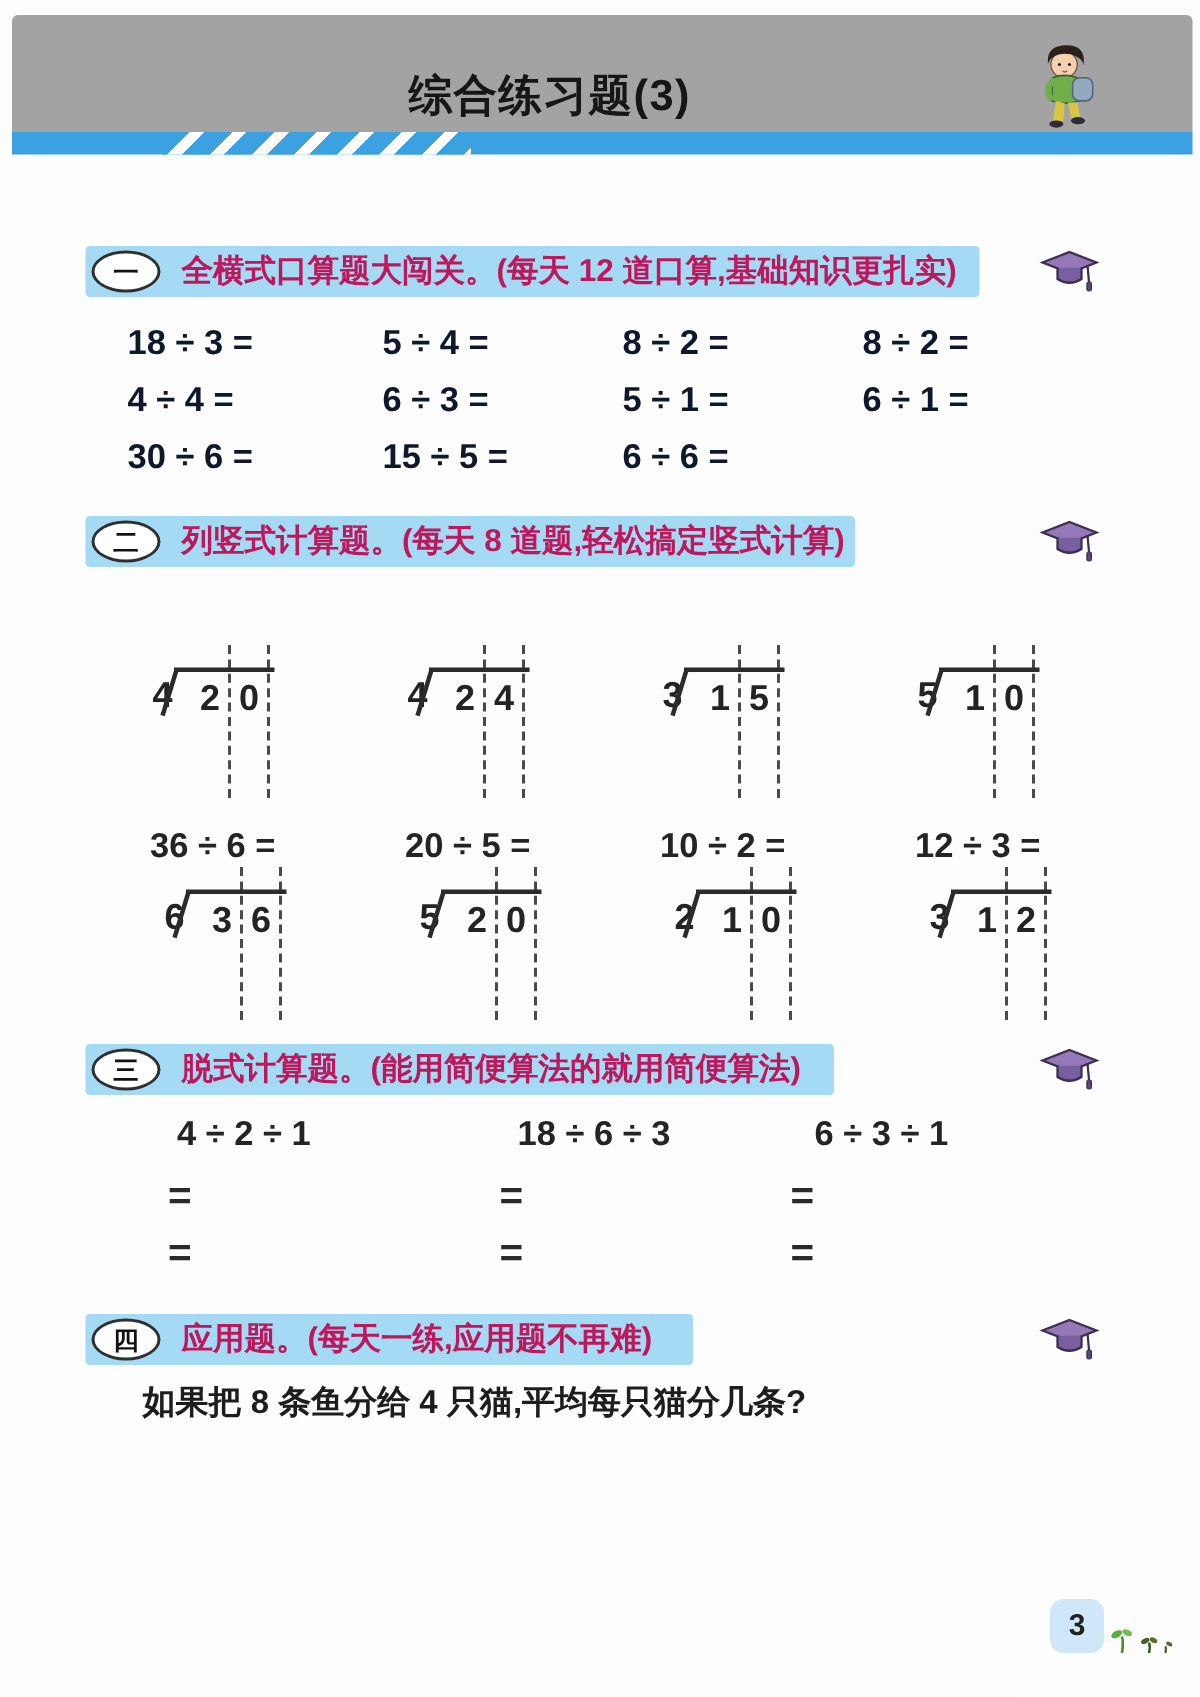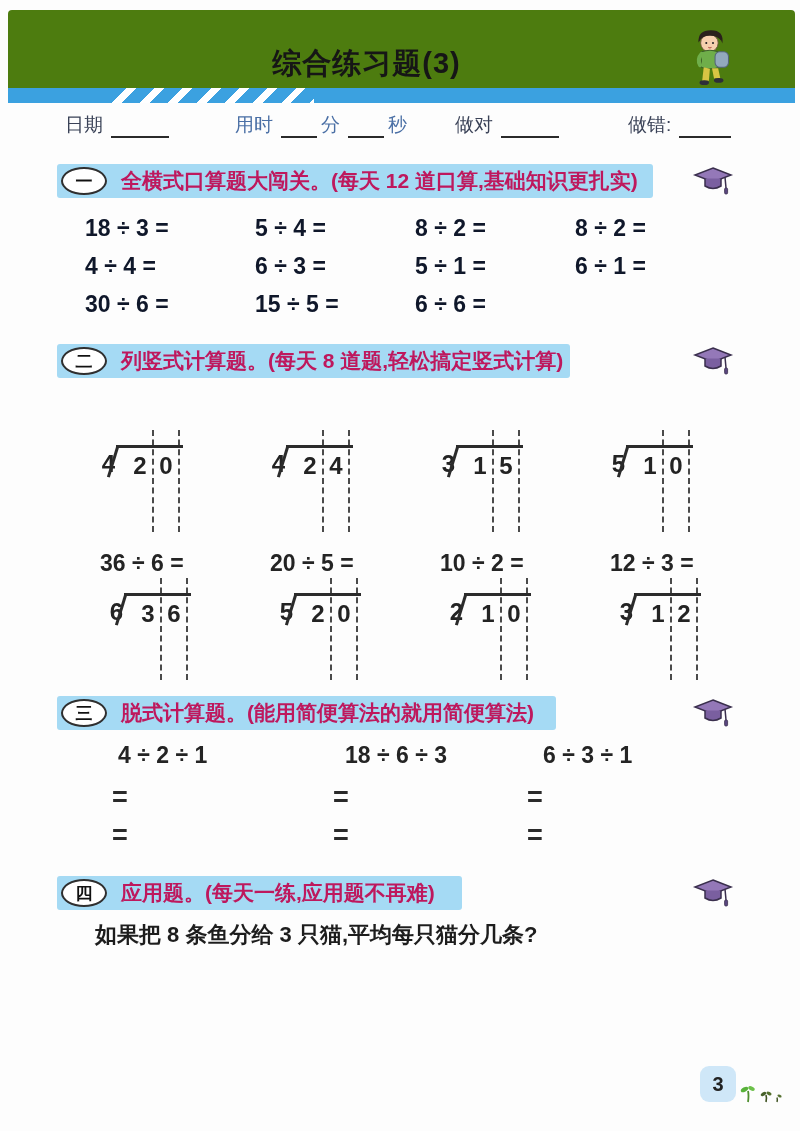--- a/index.html
+++ b/index.html
@@ -5,21 +5,21 @@
   html,body { margin:0; padding:0; background:#ffffff; }
   .page {
     position:relative; width:800px; height:1131px; overflow:hidden;
     background:#fdfdfd;
     font-family:"Liberation Sans","DejaVu Sans",sans-serif;
     color:#242424;
   }
   
   .banner {
     position:absolute; left:8px; right:5px; top:10px; height:78px;
-    background:#4d7c0f; border-radius:4px 4px 0 0;
+    background:#a3a3a3; border-radius:4px 4px 0 0;
   }
   .page-title {
     position:absolute; left:0; right:70px; top:34px; text-align:center;
     font-size:29px; font-weight:bold; color:#161616; letter-spacing:1px;
   }
   .boy { position:absolute; left:687px; top:26px; width:52px; height:66px; }
   .stripe {
     position:absolute; left:8px; right:5px; top:88px; height:15px;
     background:#3ba1e0;
   }
@@ -125,34 +125,20 @@
     <path d="M14,27 Q9.5,32 12.5,38" stroke="#6fae4a" stroke-width="4" fill="none" stroke-linecap="round"></path>
     <path d="M16,40 L14.5,53 L21,53 L22,41.5 Z" fill="#d8c544"></path>
     <path d="M24,41 L26,51 L32,50.5 L30,41 Z" fill="#d8c544"></path>
     <ellipse cx="16.5" cy="55" rx="4.6" ry="2.3" fill="#2e2e38"></ellipse>
     <ellipse cx="30.5" cy="52.8" rx="4.6" ry="2.3" fill="#2e2e38"></ellipse>
   </svg>
   <div class="stripe">
     <div class="stripe-pattern"></div>
   </div>
 
-  <div class="meta">
-    <span class="grp" style="left:65px">
-      <span class="lab-dark">日期</span><span class="blank w58"></span>
-    </span>
-    <span class="grp" style="left:235px">
-      <span class="lab-blue">用时</span><span class="blank w36"></span><span class="lab-blue">分</span><span class="blank w36"></span><span class="lab-blue">秒</span>
-    </span>
-    <span class="grp" style="left:455px">
-      <span class="lab-dark">做对</span><span class="blank w58"></span>
-    </span>
-    <span class="grp" style="left:628px">
-      <span class="lab-dark">做错:</span><span class="blank w52"></span>
-    </span>
-  </div>
 
   <div class="sec-bar bar1">
     <span class="sec-num">一</span>
     <span class="sec-title">全横式口算题大闯关。(每天 12 道口算,基础知识更扎实)</span>
   </div>
   <svg class="cap cap1" viewBox="0 0 42 36">
     <polygon points="21,3 39,10 21,17 3,10" fill="#9478b8" stroke="#3a2f4d" stroke-width="1.5"></polygon>
     <path d="M13,13.5 L13,21 Q21,26 29,21 L29,13.5" fill="#7a5fa0" stroke="#3a2f4d" stroke-width="1.5"></path>
     <polyline points="33,12 34,23" stroke="#3a2f4d" stroke-width="1.5" fill="none"></polyline>
     <rect x="32.6" y="23" width="3" height="6" rx="1.2" fill="#5a4680" stroke="#3a2f4d" stroke-width="0.8"></rect>
@@ -314,21 +300,21 @@
     <span class="sec-num">四</span>
     <span class="sec-title">应用题。(每天一练,应用题不再难)</span>
   </div>
   <svg class="cap cap4" viewBox="0 0 42 36">
     <polygon points="21,3 39,10 21,17 3,10" fill="#9478b8" stroke="#3a2f4d" stroke-width="1.5"></polygon>
     <path d="M13,13.5 L13,21 Q21,26 29,21 L29,13.5" fill="#7a5fa0" stroke="#3a2f4d" stroke-width="1.5"></path>
     <polyline points="33,12 34,23" stroke="#3a2f4d" stroke-width="1.5" fill="none"></polyline>
     <rect x="32.6" y="23" width="3" height="6" rx="1.2" fill="#5a4680" stroke="#3a2f4d" stroke-width="0.8"></rect>
   </svg>
 
-  <div class="s4-text">如果把 8 条鱼分给 3 只猫,平均每只猫分几条?</div>
+  <div class="s4-text">如果把 8 条鱼分给 4 只猫,平均每只猫分几条?</div>
   <div class="s4-answer"></div>
 
   <div class="page-badge">3</div>
   <svg class="sprouts" viewBox="0 0 44 24">
     <path d="M9,22 Q10,15 9,11" stroke="#4f8f2f" stroke-width="1.8" fill="none"></path>
     <ellipse cx="5.5" cy="9.5" rx="4" ry="2.2" fill="#58b23a" transform="rotate(-28 5.5 9.5)"></ellipse>
     <ellipse cx="12.5" cy="8.5" rx="3.4" ry="2" fill="#6cc04a" transform="rotate(24 12.5 8.5)"></ellipse>
     <path d="M27,22 Q28,18 27,15" stroke="#3c501f" stroke-width="1.6" fill="none"></path>
     <ellipse cx="24.5" cy="14" rx="3" ry="1.7" fill="#47602a" transform="rotate(-30 24.5 14)"></ellipse>
     <ellipse cx="30" cy="13.5" rx="2.7" ry="1.6" fill="#54702f" transform="rotate(26 30 13.5)"></ellipse>

